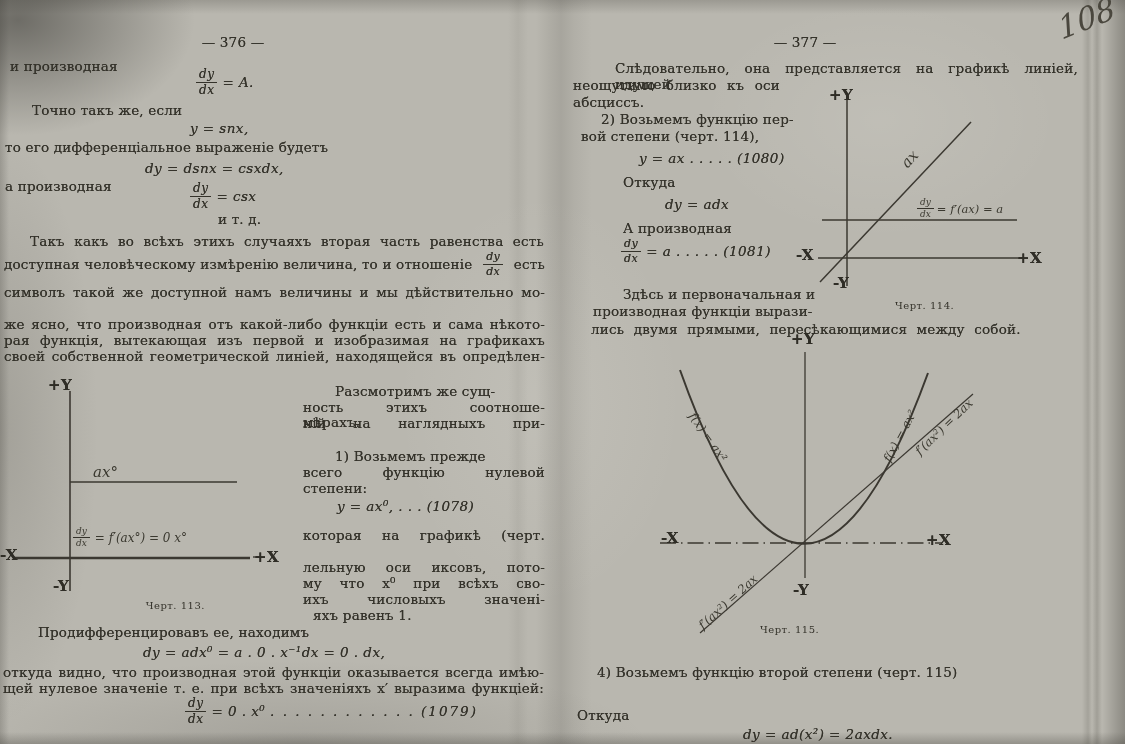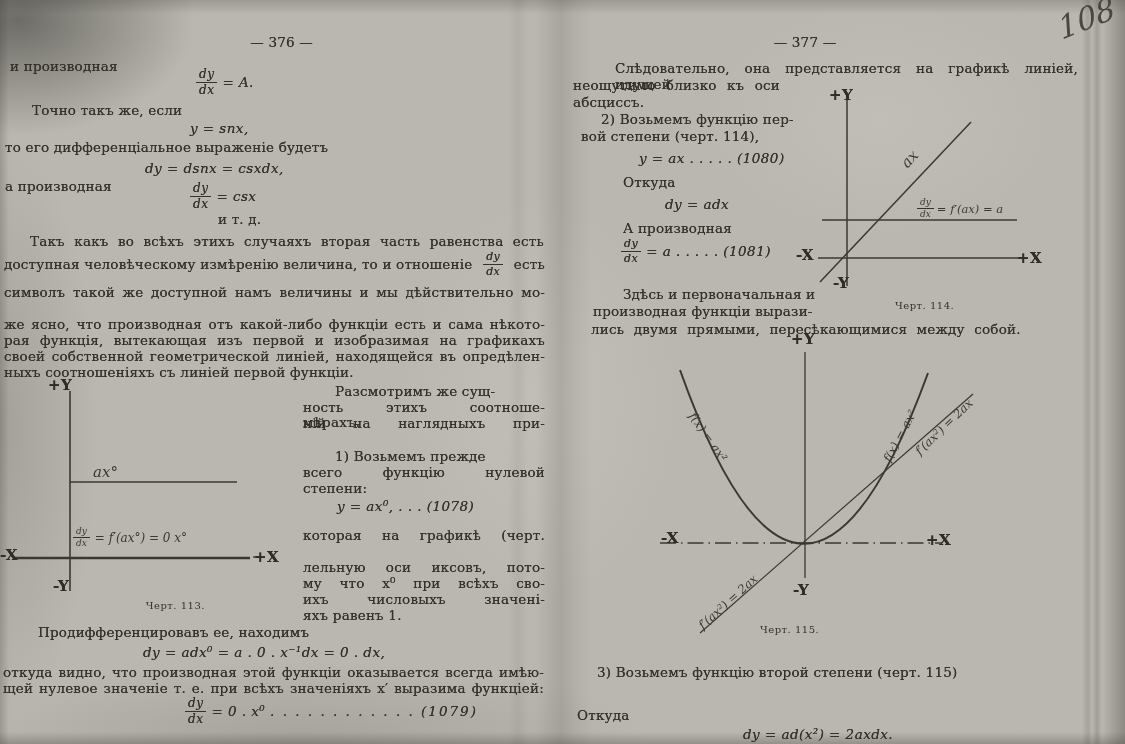--- a/index.html
+++ b/index.html
@@ -37,21 +37,21 @@
   .rot{transform-origin:center center;text-align:center}
   svg{position:absolute;overflow:visible}
   svg line, svg path{stroke:#3b3831;fill:none}
 </style>
 </head>
 <body>
 
 <div class="scan">
 
   <div class="page pl">
-    <div class="t" style="left:153px;top:34px;width:160px;text-align:right;white-space:nowrap">— 376 —</div>
+    <div class="t" style="left:153px;top:34px;width:160px;text-align:center;white-space:nowrap">— 376 —</div>
 
     <div class="t" style="left:10px;top:58px">и производная</div>
 
     <div class="t fm flexrow" style="left:196px;top:68px">
       <span class="frac">
         <span>dy</span>
           <span>dx</span>
       </span>
       <span>= A.</span>
     </div>
@@ -78,35 +78,34 @@
       <span class="frac sm">
         <span>dy</span>
           <span>dx</span>
       </span>
       <span>есть</span>
     </div>
     <div class="t j" style="left:4px;top:284px;width:541px">символъ такой же доступной намъ величины и мы дѣйствительно мо-</div>
     <div class="t j" style="left:4px;top:316px;width:541px">же ясно, что производная отъ какой-либо функціи есть и сама нѣкото-</div>
     <div class="t j" style="left:4px;top:332px;width:541px">рая функція, вытекающая изъ первой и изобразимая на графикахъ</div>
     <div class="t j" style="left:4px;top:348px;width:541px">своей собственной геометрической линіей, находящейся въ опредѣлен-</div>
-    <div class="t" style="left:4px;top:364px">ныхъ соотношеніяхъ съ линіей первой функціи.</div>
 
     <div class="t" style="left:335px;top:383px">Разсмотримъ же сущ-</div>
     <div class="t j" style="left:303px;top:399px;width:242px">ность этихъ соотноше-</div>
     <div class="t j" style="left:303px;top:415px;width:242px">ній на наглядныхъ при-</div>
     <div class="t" style="left:303px;top:414px">мѣрахъ.</div>
     <div class="t" style="left:335px;top:448px">1) Возьмемъ прежде</div>
     <div class="t j" style="left:303px;top:464px;width:242px">всего функцію нулевой</div>
     <div class="t" style="left:303px;top:480px">степени:</div>
     <div class="t fm" style="left:337px;top:498px">y = ax⁰, . . . (1078)</div>
     <div class="t j" style="left:303px;top:527px;width:242px">которая на графикѣ (черт.</div>
     <div class="t j" style="left:303px;top:559px;width:242px">лельную оси иксовъ, пото-</div>
     <div class="t j" style="left:303px;top:575px;width:242px">му что x⁰ при всѣхъ сво-</div>
     <div class="t j" style="left:303px;top:591px;width:242px">ихъ числовыхъ значені-</div>
-    <div class="t" style="left:303px;top:607px">яхъ равенъ 1.</div>
+    <div class="t" style="left:313px;top:607px">яхъ равенъ 1.</div>
 
     <svg style="left:0;top:375px" width="290" height="240" viewBox="0 0 290 240">
       <line x1="70" y1="16" x2="70" y2="216" stroke-width="1.6"></line>
       <line x1="14" y1="183" x2="250" y2="183" stroke-width="2.4"></line>
       <line x1="253" y1="182" x2="261" y2="182" stroke-width="1.4"></line>
       <line x1="70" y1="107" x2="237" y2="107" stroke-width="1.7"></line>
     </svg>
     <span class="axl" style="left:48px;top:376px">+Y</span>
     <span class="axl" style="left:53px;top:577px">-Y</span>
     <span class="axl" style="left:0px;top:546px">-X</span>
@@ -190,18 +189,18 @@
     <span class="axl" style="left:226px;top:330px">+Y</span>
     <span class="axl" style="left:228px;top:581px">-Y</span>
     <span class="axl" style="left:96px;top:529px">-X</span>
     <span class="axl" style="left:361px;top:531px">+X</span>
     <div class="hand rot" style="left:100px;top:430px;width:86px;font-size:12px;transform:rotate(55deg)">f(x) = ax²</div>
     <div class="hand rot" style="left:292px;top:429px;width:86px;font-size:12px;transform:rotate(-62deg)">f(x) = ax²</div>
     <div class="hand rot" style="left:328px;top:420px;width:102px;font-size:12px;transform:rotate(-44deg)">f′(ax²) = 2ax</div>
     <div class="hand rot" style="left:112px;top:595px;width:102px;font-size:12px;transform:rotate(-42deg)">f′(ax²) = 2ax</div>
     <div class="cap" style="left:195px;top:624px;width:90px;">Черт. 115.</div>
 
-    <div class="t" style="left:32px;top:664px">3) Возьмемъ функцію второй степени (черт. 115)</div>
+    <div class="t" style="left:32px;top:664px">4) Возьмемъ функцію второй степени (черт. 115)</div>
     <div class="t" style="left:12px;top:707px">Откуда</div>
     <div class="t fm" style="left:178px;top:726px">dy = ad(x²) = 2axdx.</div>
   </div>
 
 </div>
 
 </body></html>

